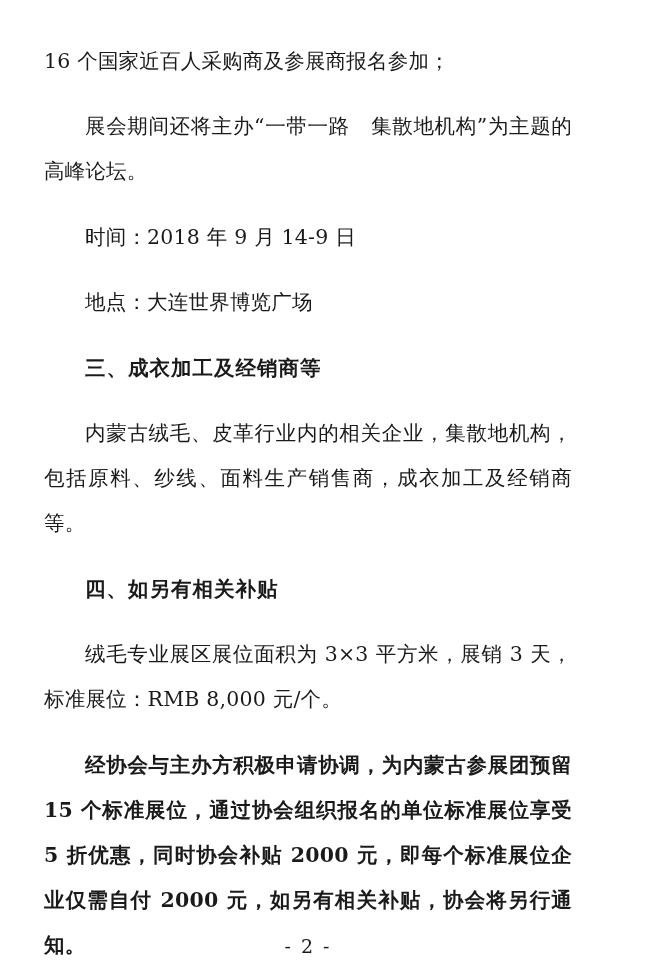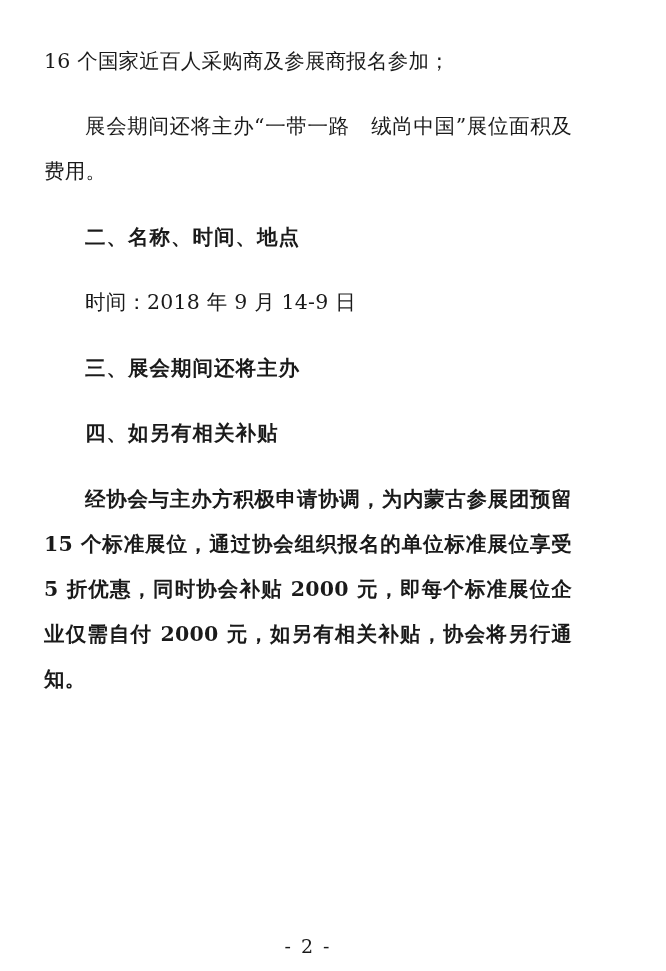--- a/index.html
+++ b/index.html
@@ -49,30 +49,32 @@
     letter-spacing: 2px;
   }
 </style>
 </head>
 <body>
 
 <div class="page">
 
   <p class="line">16 个国家近百人采购商及参展商报名参加；</p>
 
-  <p class="line indent">展会期间还将主办“一带一路   绒尚中国”展位面积及费用。</p>
+  <p class="line indent">展会期间还将主办“一带一路   集散地机构”为主题的高峰论坛。</p>
 
-  <p class="line heading">二、名称、时间、地点</p>
 
 
   <p class="line indent">时间：2018 年 9 月 14-9 日</p>
 
+  <p class="line indent">地点：大连世界博览广场</p>
 
-  <p class="line heading">三、展会期间还将主办</p>
+  <p class="line heading">三、成衣加工及经销商等</p>
 
+  <p class="line indent">内蒙古绒毛、皮革行业内的相关企业，集散地机构，包括原料、纱线、面料生产销售商，成衣加工及经销商等。</p>
 
   <p class="line heading">四、如另有相关补贴</p>
 
+  <p class="line indent">绒毛专业展区展位面积为 3×3 平方米，展销 3 天，标准展位：RMB 8,000 元/个。</p>
 
   <p class="line indent bold">经协会与主办方积极申请协调，为内蒙古参展团预留 15 个标准展位，通过协会组织报名的单位标准展位享受 5 折优惠，同时协会补贴 2000 元，即每个标准展位企业仅需自付 2000 元，如另有相关补贴，协会将另行通知。</p>
 
   <div class="footer">- 2 -</div>
 </div>
 
 </body></html>

